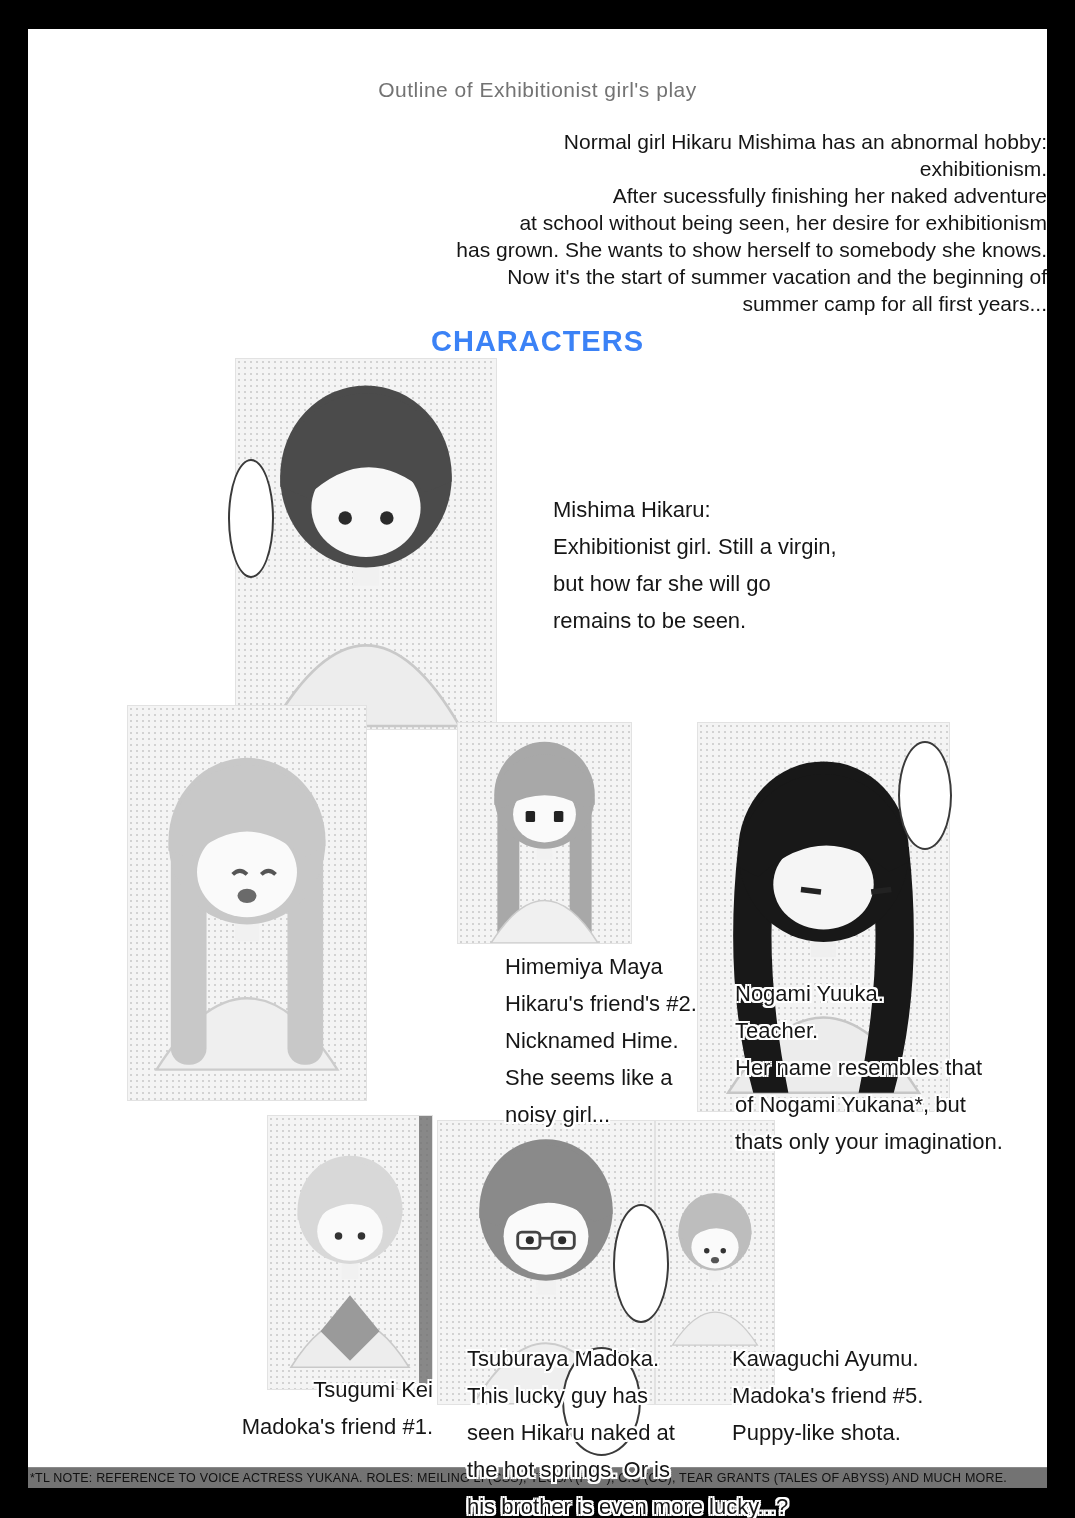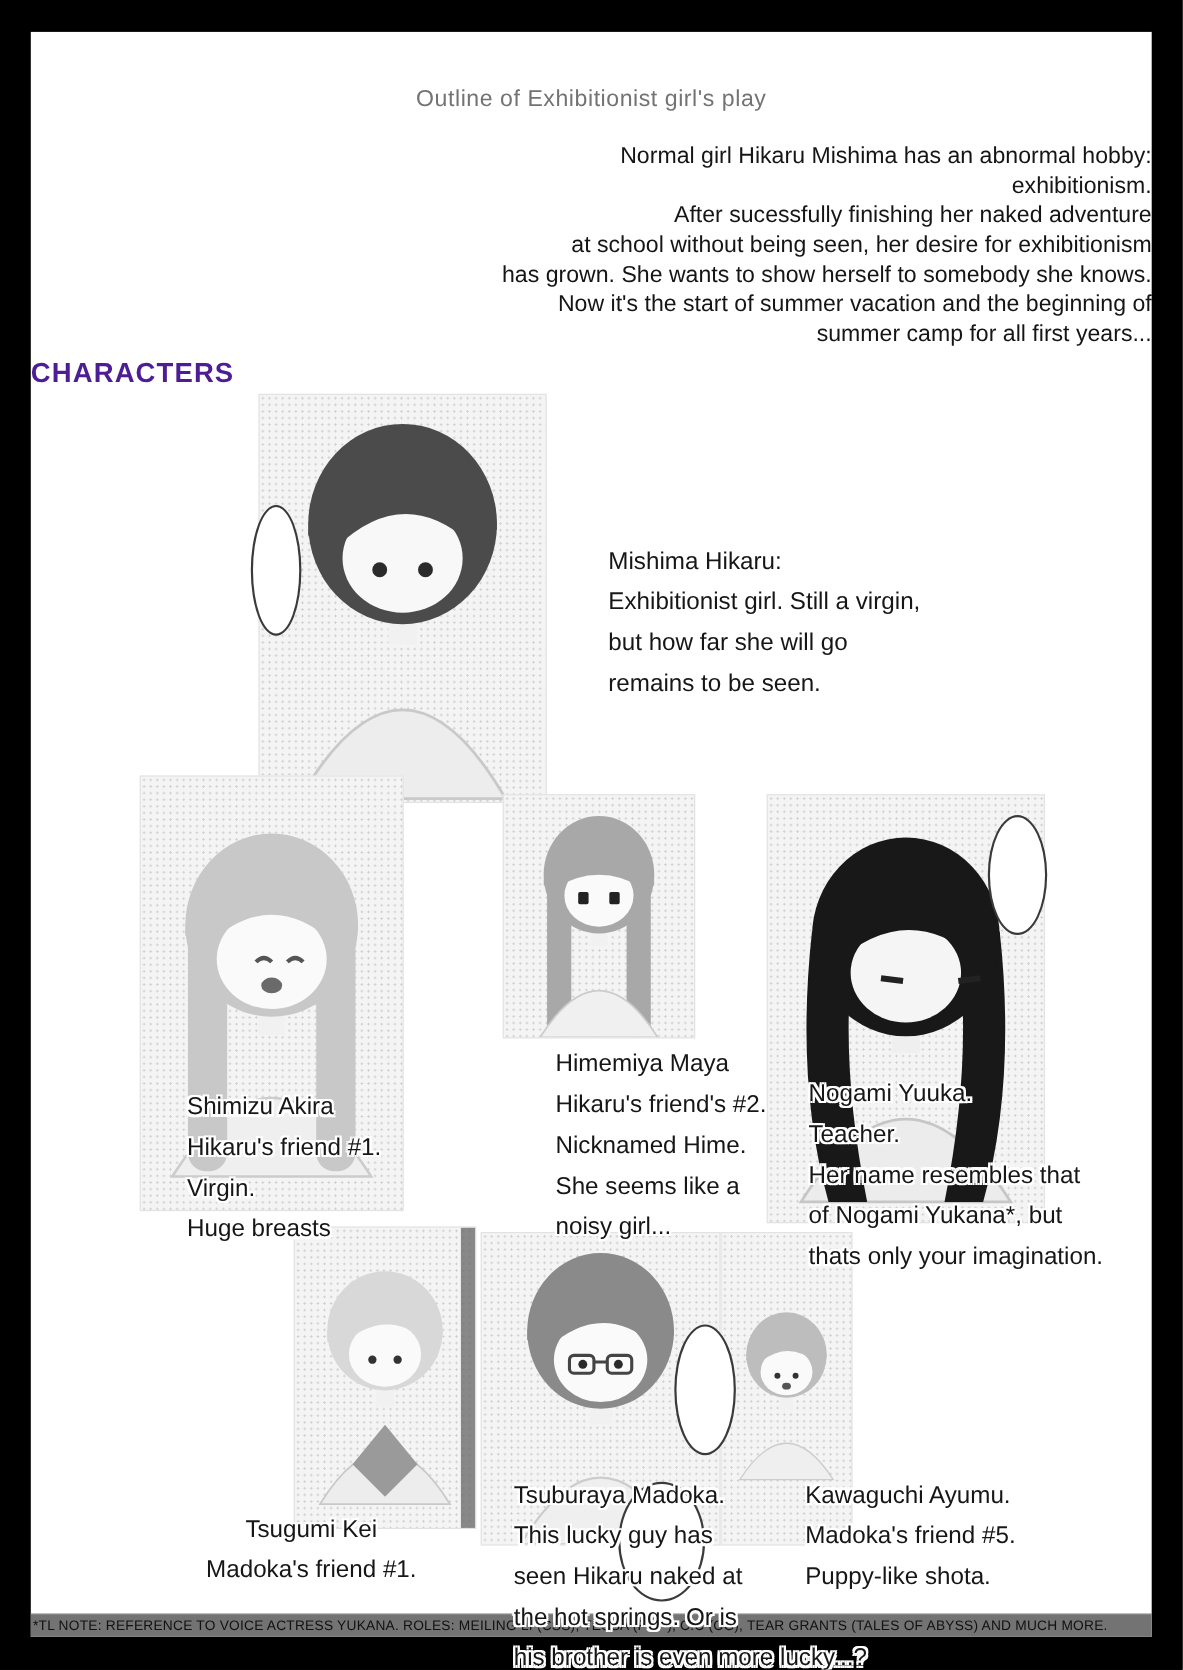--- a/index.html
+++ b/index.html
@@ -4,22 +4,22 @@
 <style>
   html,body{margin:0;padding:0;background:#000;}
   .stage{position:relative;width:1075px;height:1518px;background:#000;overflow:hidden;
          font-family:"Liberation Sans","DejaVu Sans",sans-serif;color:#111;}
   .page{position:absolute;left:28px;top:29px;width:1019px;height:1459px;background:#ffffff;}
 
   .page-title{position:absolute;left:0;top:49px;width:100%;text-align:center;
               font-size:21px;letter-spacing:.5px;color:#737373;}
   .intro{position:absolute;left:0;top:99px;width:100%;text-align:right;
          font-size:21px;line-height:27px;white-space:pre-line;color:#151515;}
-  .section-heading{position:absolute;left:0;top:296px;width:100%;
-         font-size:25px;font-weight:bold;letter-spacing:1px;color:#4c1d95;}
+  .section-heading{position:absolute;left:0;top:296px;width:100%;text-align:center;
+         font-size:29px;font-weight:bold;letter-spacing:1px;color:#3b82f6;}
 
   .portrait{position:absolute;z-index:1;border:1px solid #e2e2e2;box-sizing:border-box;
             background-color:#f4f4f4;
             background-image:radial-gradient(circle,#d2d2d2 1px,rgba(0,0,0,0) 1.2px);
             background-size:6px 6px;overflow:hidden;}
   .portrait svg{width:100%;height:100%;display:block;}
   .panel-strip{position:absolute;right:0;top:0;width:13px;height:100%;background:#6d6d6d;opacity:.8;}
 
   .bubble{position:absolute;z-index:2;background:#fff;border:2px solid #3a3a3a;border-radius:50%;}
 
@@ -73,24 +73,20 @@
         <rect x="67" y="42" width="15" height="96" rx="7" fill="#c8c8c8"></rect>
         <rect x="45" y="72" width="10" height="14" fill="#f1f1f1"></rect>
         <ellipse cx="50" cy="44" rx="33" ry="35" fill="#c8c8c8"></ellipse>
         <ellipse cx="50" cy="57" rx="21" ry="19" fill="#fafafa"></ellipse>
         <path d="M17,48 a33,35 0 0 1 66,-2 l-9,5 q-24,-22 -48,0 z" fill="#c8c8c8"></path>
         <path d="M44,58 q3,-3 6,0" stroke="#555" stroke-width="1.6" fill="none"></path>
         <path d="M56,58 q3,-3 6,0" stroke="#555" stroke-width="1.6" fill="none"></path>
         <ellipse cx="50" cy="67" rx="4" ry="3" fill="#6a6a6a"></ellipse>
       </svg>
     </div>
-    <div class="caption" style="left:142px;top:958px;">Shimizu Akira
-Hikaru's friend #1.
-Virgin.
-Huge breasts</div>
 
     <div class="portrait" style="left:429px;top:693px;width:175px;height:222px;">
       <svg viewBox="0 0 100 140" preserveAspectRatio="xMidYMid meet">
         <rect x="20" y="40" width="14" height="100" rx="6" fill="#a8a8a8"></rect>
         <rect x="66" y="40" width="14" height="100" rx="6" fill="#a8a8a8"></rect>
         <path d="M16,140 Q50,86 84,140 Z" fill="#f0f0f0" stroke="#cccccc" stroke-width="1"></path>
         <rect x="45" y="74" width="10" height="13" fill="#f1f1f1"></rect>
         <ellipse cx="50" cy="46" rx="32" ry="34" fill="#a8a8a8"></ellipse>
         <ellipse cx="50" cy="58" rx="20" ry="18" fill="#fafafa"></ellipse>
         <path d="M18,52 a32,32 0 0 1 64,0 l-6,2 q-26,-16 -52,0 z" fill="#a8a8a8"></path>
@@ -131,21 +127,21 @@
         <rect x="45" y="72" width="10" height="14" fill="#f1f1f1"></rect>
         <ellipse cx="50" cy="44" rx="32" ry="33" fill="#d8d8d8"></ellipse>
         <path d="M22,30 l10,-14 6,12 8,-14 8,14 8,-10 10,14 z" fill="#d8d8d8"></path>
         <ellipse cx="50" cy="57" rx="20" ry="18" fill="#fafafa"></ellipse>
         <path d="M18,50 a32,33 0 0 1 64,-4 l-8,4 q-24,-20 -48,2 z" fill="#d8d8d8"></path>
         <circle cx="43" cy="60" r="2.3" fill="#333"></circle>
         <circle cx="57" cy="60" r="2.3" fill="#333"></circle>
       </svg>
       <div class="panel-strip"></div>
     </div>
-    <div class="caption right" style="left:105px;top:1342px;width:300px;text-align:center;">Tsugumi Kei
+    <div class="caption right" style="left:105px;top:1342px;width:300px;">Tsugumi Kei
 Madoka's friend #1.</div>
 
     <div class="portrait" style="left:409px;top:1091px;width:218px;height:285px;">
       <svg viewBox="0 0 100 140" preserveAspectRatio="xMidYMid meet">
         <path d="M14,140 Q50,80 86,140 Z" fill="#efefef" stroke="#cccccc" stroke-width="1"></path>
         <rect x="45" y="72" width="10" height="14" fill="#f1f1f1"></rect>
         <ellipse cx="50" cy="44" rx="33" ry="35" fill="#8a8a8a"></ellipse>
         <ellipse cx="50" cy="57" rx="21" ry="19" fill="#fafafa"></ellipse>
         <path d="M17,48 a33,35 0 0 1 66,-2 l-9,4 q-24,-20 -48,2 z" fill="#8a8a8a"></path>
         <rect x="36" y="55" width="11" height="8" rx="2" fill="none" stroke="#444" stroke-width="1.4"></rect>

